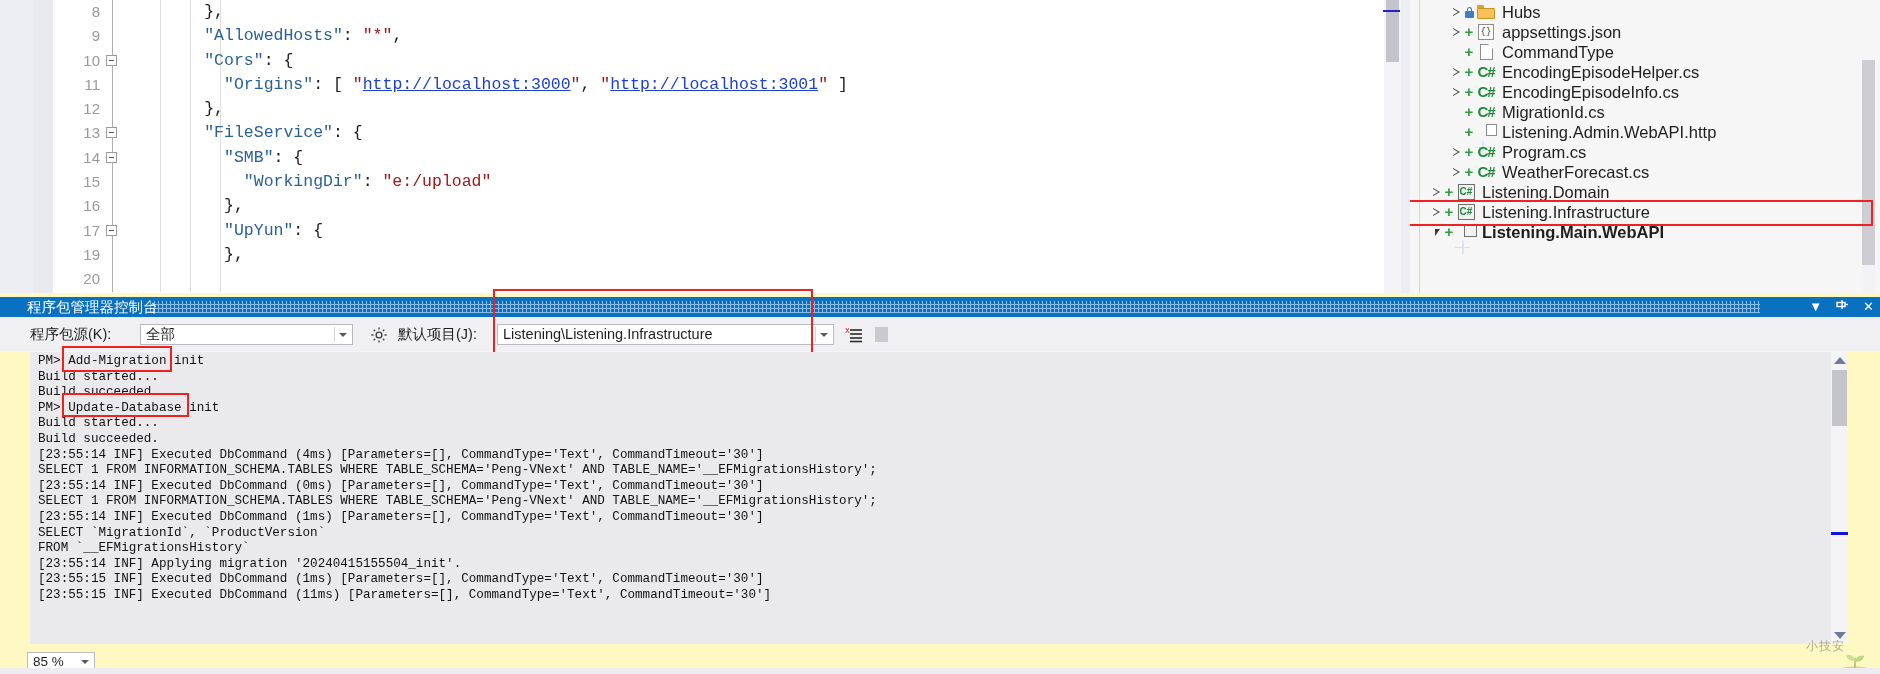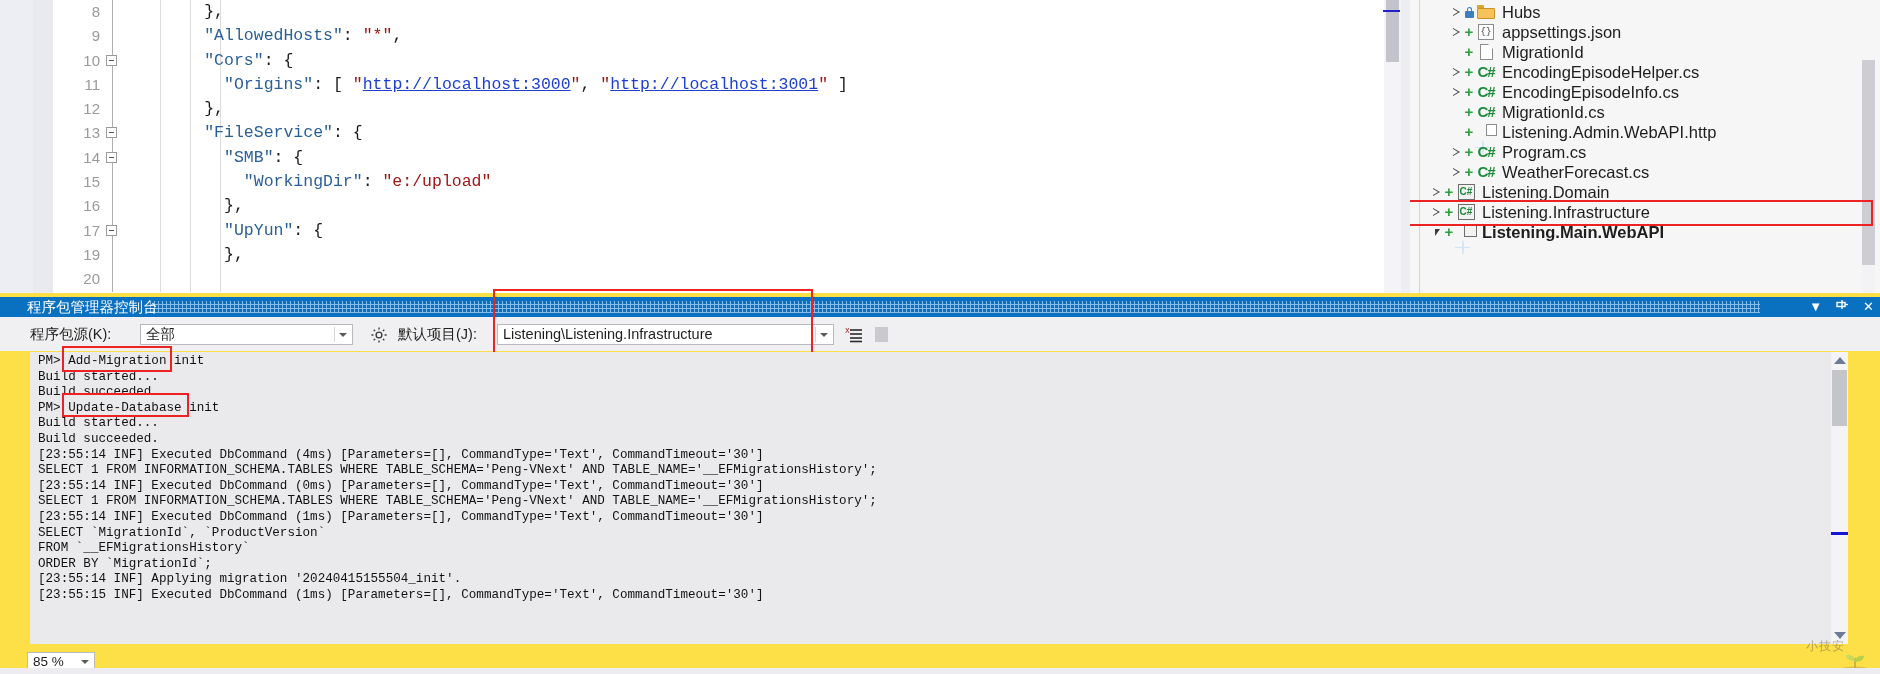--- a/index.html
+++ b/index.html
@@ -116,21 +116,21 @@
 
   .se-scroll{position:absolute;left:452px;top:60px;width:13px;height:233px;background:#f3f3f5;}
   .se-scroll-thumb{position:absolute;left:452px;top:60px;width:13px;height:205px;background:#cdcdd3;}
 
   .red-box{
     position:absolute;border:2.5px solid #ee2222;box-sizing:border-box;
     pointer-events:none;
   }
 
   
-  .pmc{position:absolute;left:0;top:293px;width:1880px;height:381px;background:#fde047;}
+  .pmc{position:absolute;left:0;top:293px;width:1880px;height:381px;background:#fef9c3;}
   .pmc-titlebar{
     position:absolute;left:0;top:4px;width:1880px;height:20px;background:#0a70c0;
     color:#ffffff;font-size:14px;line-height:20px;
   }
   .pmc-title{position:absolute;left:27px;top:0;font-size:14.5px;}
   .pmc-dots{
     position:absolute;left:150px;top:4px;right:120px;height:12px;
     background-image:repeating-linear-gradient(90deg,#8fc2ea 0 1px,transparent 1px 4px),
                      repeating-linear-gradient(0deg,#8fc2ea 0 1px,transparent 1px 4px);
     background-size:4px 4px;opacity:.95;
@@ -255,21 +255,21 @@
             <span class="ic-json">{}</span>
           </span>
           <span class="label">appsettings.json</span>
         </div>
         <div class="se-row" style="padding-left: 30px;">
           <span class="expander"></span>
           <span class="plus">+</span>
           <span class="icon">
             <span class="ic-file"></span>
           </span>
-          <span class="label">MigrationId</span>
+          <span class="label">CommandType</span>
         </div>
         <div class="se-row" style="padding-left: 30px;">
           <span class="expander">
             <span class="tri-closed-hollow"></span>
           </span>
           <span class="plus">+</span>
           <span class="icon">
             <span class="ic-cs">C#</span>
           </span>
           <span class="label">EncodingEpisodeHelper.cs</span>
@@ -427,23 +427,23 @@
           <div class="cline">PM&gt; Update-Database init</div>
           <div class="cline">Build started...</div>
           <div class="cline">Build succeeded.</div>
           <div class="cline">[23:55:14 INF] Executed DbCommand (4ms) [Parameters=[], CommandType='Text', CommandTimeout='30']</div>
           <div class="cline">SELECT 1 FROM INFORMATION_SCHEMA.TABLES WHERE TABLE_SCHEMA='Peng-VNext' AND TABLE_NAME='__EFMigrationsHistory';</div>
           <div class="cline">[23:55:14 INF] Executed DbCommand (0ms) [Parameters=[], CommandType='Text', CommandTimeout='30']</div>
           <div class="cline">SELECT 1 FROM INFORMATION_SCHEMA.TABLES WHERE TABLE_SCHEMA='Peng-VNext' AND TABLE_NAME='__EFMigrationsHistory';</div>
           <div class="cline">[23:55:14 INF] Executed DbCommand (1ms) [Parameters=[], CommandType='Text', CommandTimeout='30']</div>
           <div class="cline">SELECT `MigrationId`, `ProductVersion`</div>
           <div class="cline">FROM `__EFMigrationsHistory`</div>
-          <div class="cline">ORDER BY `MigrationId`;</div>
           <div class="cline">[23:55:14 INF] Applying migration '20240415155504_init'.</div>
           <div class="cline">[23:55:15 INF] Executed DbCommand (1ms) [Parameters=[], CommandType='Text', CommandTimeout='30']</div>
+          <div class="cline">[23:55:15 INF] Executed DbCommand (11ms) [Parameters=[], CommandType='Text', CommandTimeout='30']</div>
         </div>
 
       <div class="con-scroll">
         <div class="con-up"></div>
         <div class="con-thumb"></div>
         <div class="con-mark"></div>
         <div class="con-dn"></div>
       </div>
     </div>
 

